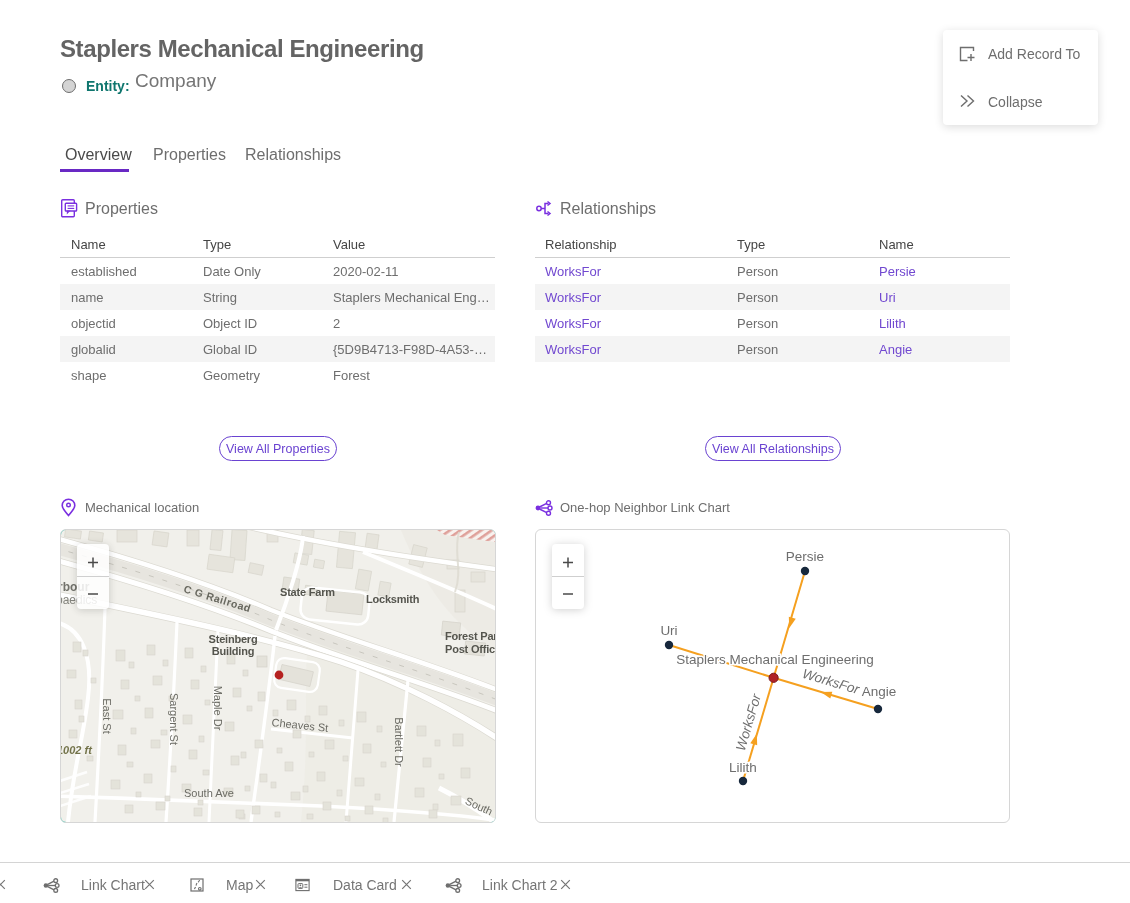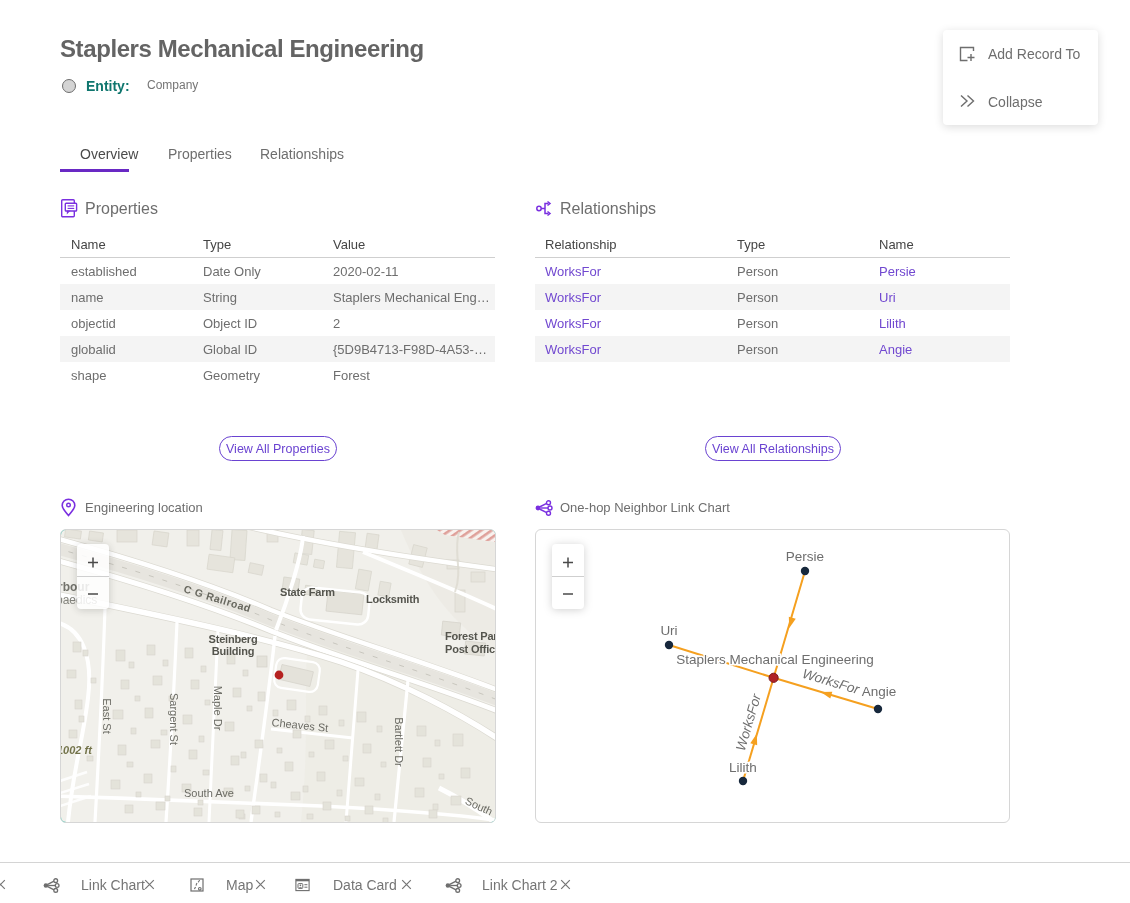--- a/index.html
+++ b/index.html
@@ -2,22 +2,22 @@
 <html><head>
 <meta charset="utf-8">
 <style>
   html,body{margin:0;padding:0;background:#fff;}
   body{width:1130px;height:903px;position:relative;overflow:hidden;
        font-family:"Liberation Sans",sans-serif;}
   .abs{position:absolute;}
   .h1{left:60px;top:35px;font-size:24px;font-weight:bold;color:#646464;letter-spacing:-0.4px;}
   .entcirc{left:62px;top:79px;width:12px;height:12px;border-radius:50%;background:#d4d4d4;border:1px solid #6e6e6e;}
   .entlab{left:86px;top:78px;font-size:14px;font-weight:bold;color:#0f766e;}
-  .entval{left:135px;top:78px;font-size:12px;color:#757575;margin-left:12px;}
-  .tab{font-size:14px;color:#6e6e6e;top:146px;margin-left:15px;}
+  .entval{left:135px;top:70px;font-size:19px;color:#757575;}
+  .tab{font-size:16px;color:#6e6e6e;top:146px;}
   .tab.active{color:#4a4a4a;}
   .tabline{left:60px;top:169px;width:69px;height:3px;background:#6929c4;}
   .sechead{font-size:16px;color:#6e6e6e;}
   .sechead2{font-size:13px;color:#6e6e6e;}
   .th{font-size:13px;color:#454545;font-weight:normal;}
   .td{font-size:13px;color:#6e6e6e;}
   .td.link{color:#7148d0;}
   .rowband{height:26px;background:#f4f4f4;}
   .hdrborder{height:1px;background:#cfcfcf;}
   .pillbtn{height:23px;border:1px solid #6a43d1;border-radius:13px;color:#6a43d1;
@@ -101,21 +101,21 @@
 <div class="abs td link" style="left:545px;top:342px;">WorksFor</div>
 <div class="abs td" style="left:737px;top:342px;">Person</div>
 <div class="abs td link" style="left:879px;top:342px;">Angie</div>
 
 <div class="abs pillbtn" style="left:705px;top:436px;width:134px;">View All Relationships</div>
 
 <svg class="abs" style="left:61px;top:498px;" width="15" height="19" viewBox="0 0 15 19">
   <path d="M7.5 1.2 C3.9 1.2 1.2 4 1.2 7.5 C1.2 10.2 3 12.4 7.5 17.5 C12 12.4 13.8 10.2 13.8 7.5 C13.8 4 11.1 1.2 7.5 1.2 Z" fill="none" stroke="#7a2fe0" stroke-width="1.6"></path>
   <circle cx="7.5" cy="7" r="1.8" fill="none" stroke="#7a2fe0" stroke-width="1.4"></circle>
 </svg>
-<div class="abs sechead2" style="left:85px;top:500px;">Engineering location</div>
+<div class="abs sechead2" style="left:85px;top:500px;">Mechanical location</div>
 
 <svg class="abs" style="left:535px;top:500px;" width="18" height="16" viewBox="0 0 18 16">
   <circle cx="3" cy="8" r="2.4" fill="#7a2fe0"></circle>
   <circle cx="13.5" cy="2.8" r="2" fill="none" stroke="#7a2fe0" stroke-width="1.4"></circle>
   <circle cx="15" cy="8" r="2" fill="none" stroke="#7a2fe0" stroke-width="1.4"></circle>
   <circle cx="13.5" cy="13.2" r="2" fill="none" stroke="#7a2fe0" stroke-width="1.4"></circle>
   <line x1="4.5" y1="7" x2="11.7" y2="3.4" stroke="#7a2fe0" stroke-width="1.4"></line>
   <line x1="5.4" y1="8" x2="13" y2="8" stroke="#7a2fe0" stroke-width="1.4"></line>
   <line x1="4.5" y1="9" x2="11.7" y2="12.6" stroke="#7a2fe0" stroke-width="1.4"></line>
 </svg>

